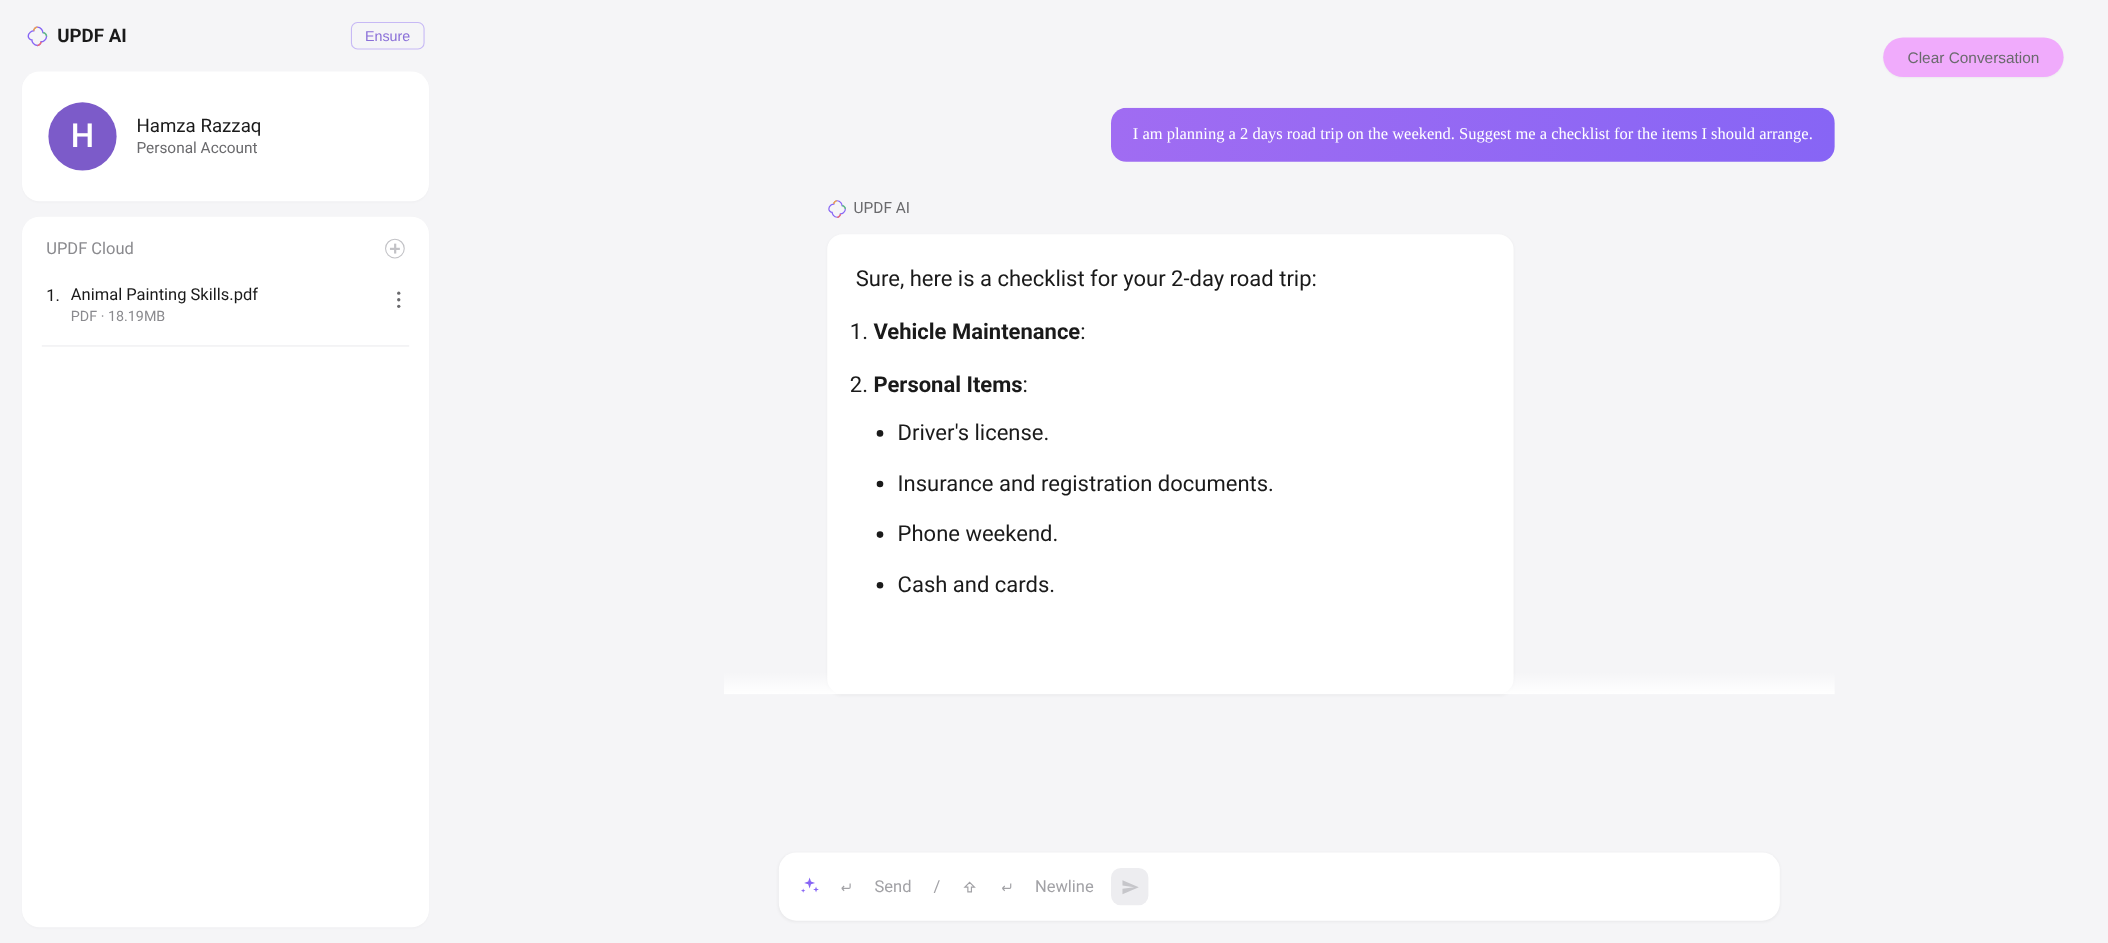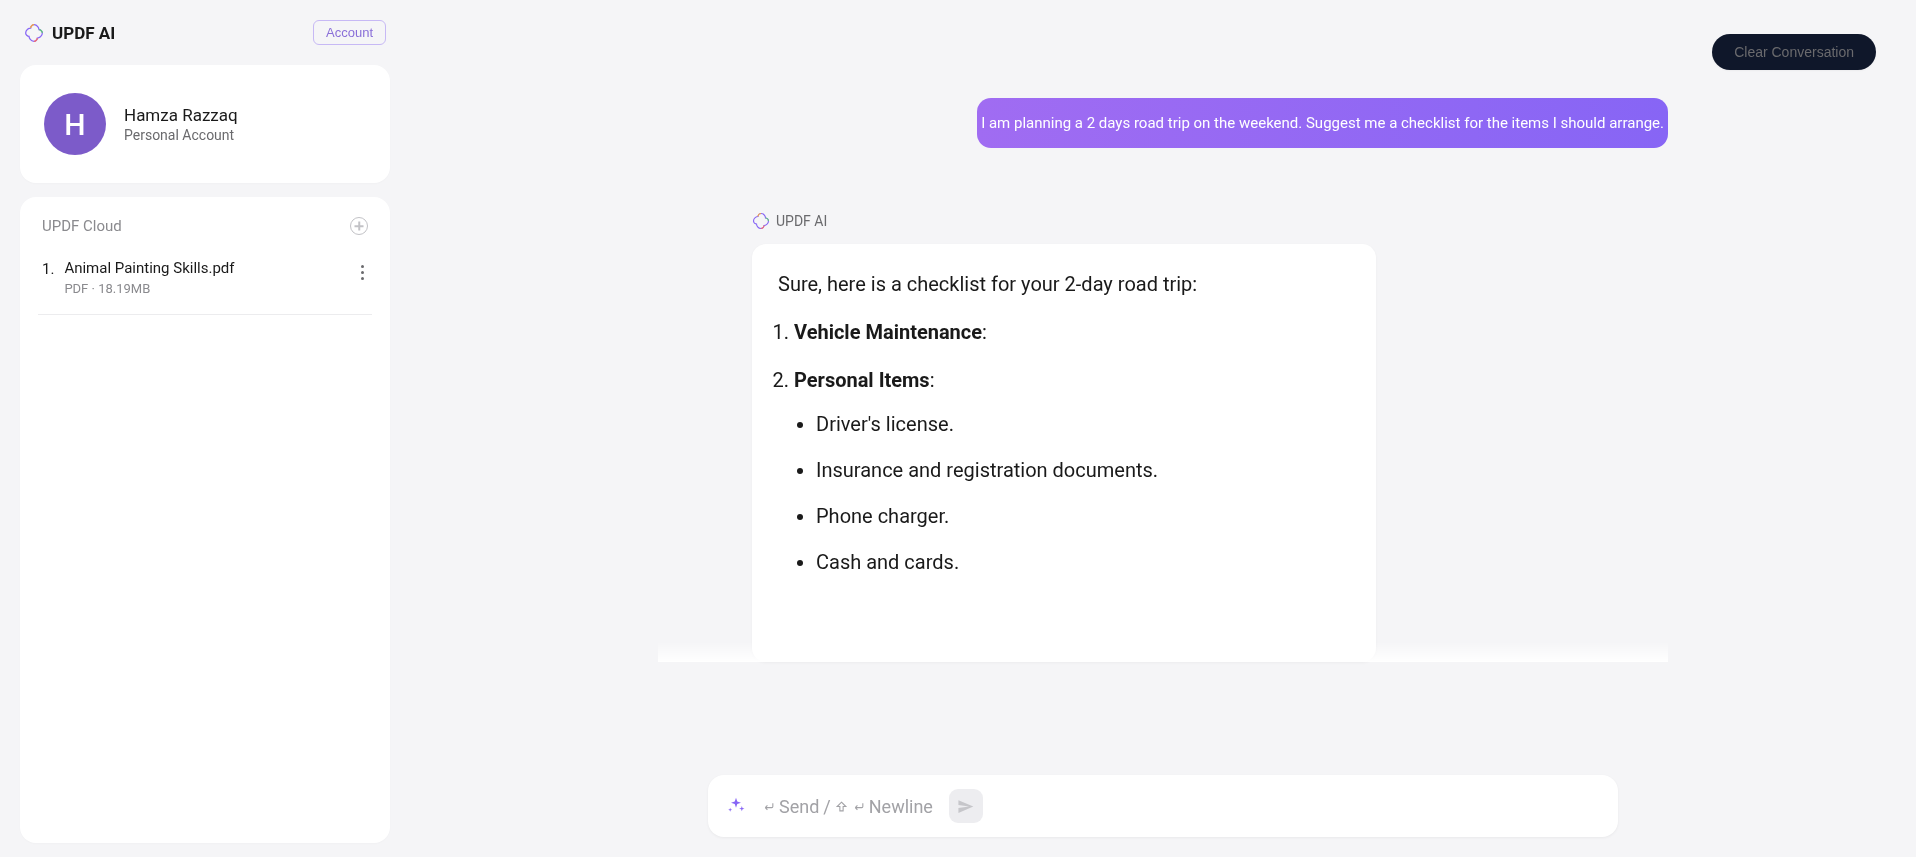--- a/index.html
+++ b/index.html
@@ -180,21 +180,21 @@
       display: flex;
       flex-direction: column;
       padding: 34px 40px 20px;
     }
     .main-header {
       display: flex;
       justify-content: flex-end;
       margin-bottom: 28px;
     }
     .clear-btn {
-      background: #0f172a;
+      background: #f0abfc;
       border: none;
       border-radius: 20px;
       padding: 10px 22px;
       font-size: 14px;
       color: #6a6a6d;
       cursor: pointer;
       box-shadow: 0 1px 2px rgba(0,0,0,0.04);
       text-align: right;
     }
     .chat-area {
@@ -203,25 +203,26 @@
       flex-direction: column;
       overflow: hidden;
       max-width: 1010px;
       margin: 0 auto;
       width: 100%;
     }
     .user-msg {
       align-self: flex-end;
       background: linear-gradient(90deg, #a06cf2 0%, #8765f5 100%);
       color: #fff;
-      padding: 16px 4px;
+      padding: 16px 20px;
       border-radius: 14px;
       font-size: 15px;
       max-width: 72%;
-      margin-bottom: 64px;
+      margin-bottom: 34px;
+      font-family: Liberation Serif, serif;
     }
     .ai-label {
       display: flex;
       align-items: center;
       gap: 6px;
       margin-left: 94px;
       margin-bottom: 14px;
     }
     .ai-label-icon {
       width: 18px;
@@ -288,22 +289,22 @@
       outline: none;
       font-size: 15px;
       color: #1a1a1a;
     }
     .ask-input::placeholder {
       color: #a2a2a6;
     }
     .hints {
       display: flex;
       align-items: center;
-      gap: 4px;
-      font-size: 18px;
+      gap: 20px;
+      font-size: 15px;
       color: #a2a2a6;
     }
     .hint-icon {
       display:inline-flex;
       align-items:center;
     }
     .send-btn {
       width: 34px;
       height: 34px;
       border-radius: 9px;
@@ -338,21 +339,21 @@
   <div class="sidebar-header">
     <div class="logo-area">
       <svg class="logo-icon" viewBox="0 0 24 24">
         <path d="M12 2 C16 2 18 6 18 8 C20 8 22 10 22 12 C22 16 18 18 16 18 C16 20 14 22 12 22 C8 22 6 18 6 16 C4 16 2 14 2 12 C2 8 6 6 8 6 C8 4 10 2 12 2 Z" fill="none" stroke="#8765f5" stroke-width="1.5"></path>
         <path d="M8 6 C8 4 10 2 12 2" stroke="#f5a742" stroke-width="1.5" fill="none"></path>
         <path d="M18 8 C20 8 22 10 22 12" stroke="#5fc97a" stroke-width="1.5" fill="none"></path>
         <path d="M16 18 C16 20 14 22 12 22" stroke="#f56e6e" stroke-width="1.5" fill="none"></path>
       </svg>
       <span class="logo-text">UPDF AI</span>
     </div>
-    <button class="upgrade-btn">Account</button>
+    <button class="upgrade-btn">Ensure</button>
   </div>
 
   <div class="user-card">
     <div class="avatar">H</div>
     <div class="user-info">
       <div class="user-name">Hamza Razzaq</div>
       <div class="user-type">Personal Account</div>
     </div>
   </div>
 
@@ -401,21 +402,21 @@
         <div class="intro">Sure, here is a checklist for your 2-day road trip:</div>
         <ol>
           <li>
             <span class="section-title">Vehicle Maintenance</span>:
           </li>
           <li>
             <span class="section-title">Personal Items</span>:
             <ul>
               <li>Driver's license.</li>
               <li>Insurance and registration documents.</li>
-              <li>Phone charger.</li>
+              <li>Phone weekend.</li>
               <li>Cash and cards.</li>
 
             </ul>
           </li>
         </ol>
       </div>
       <div class="blur-bottom"></div>
     </div>
   </div>
 

